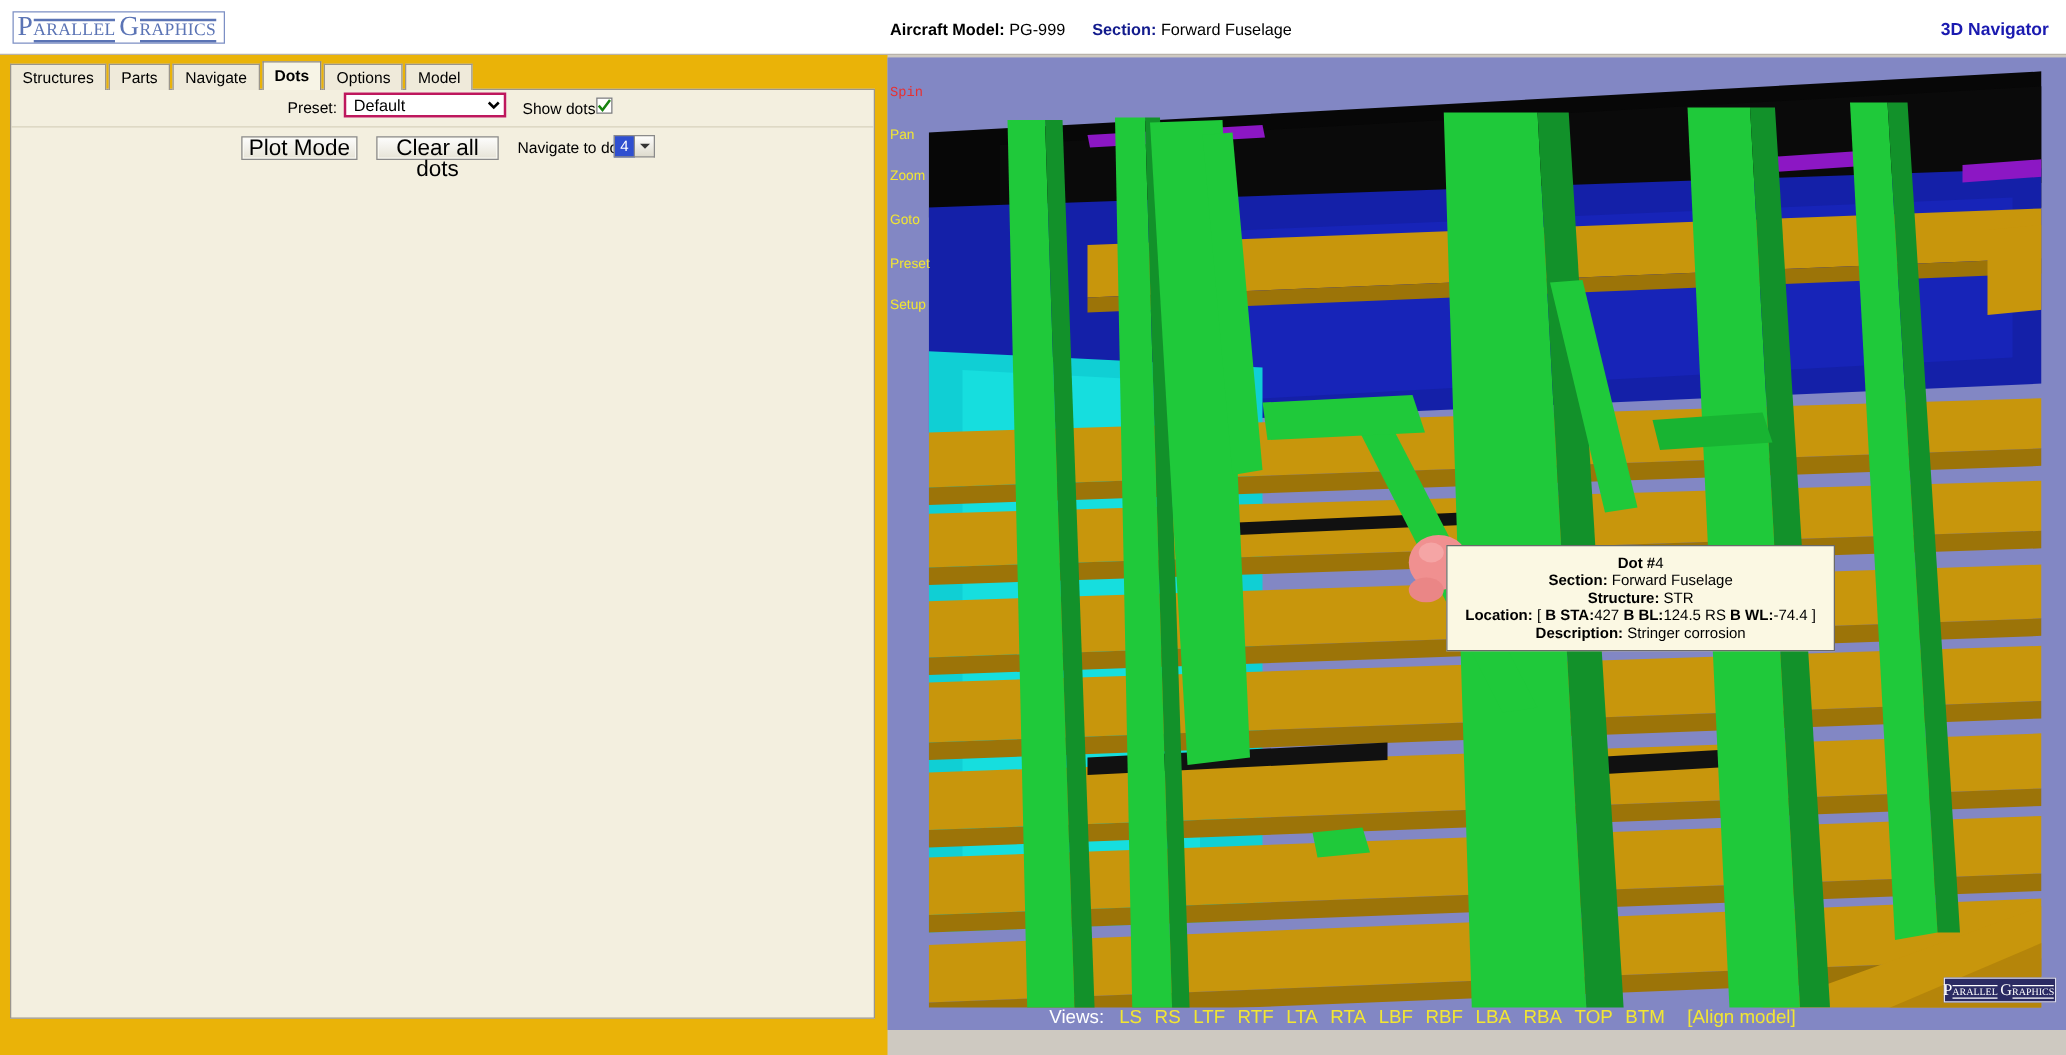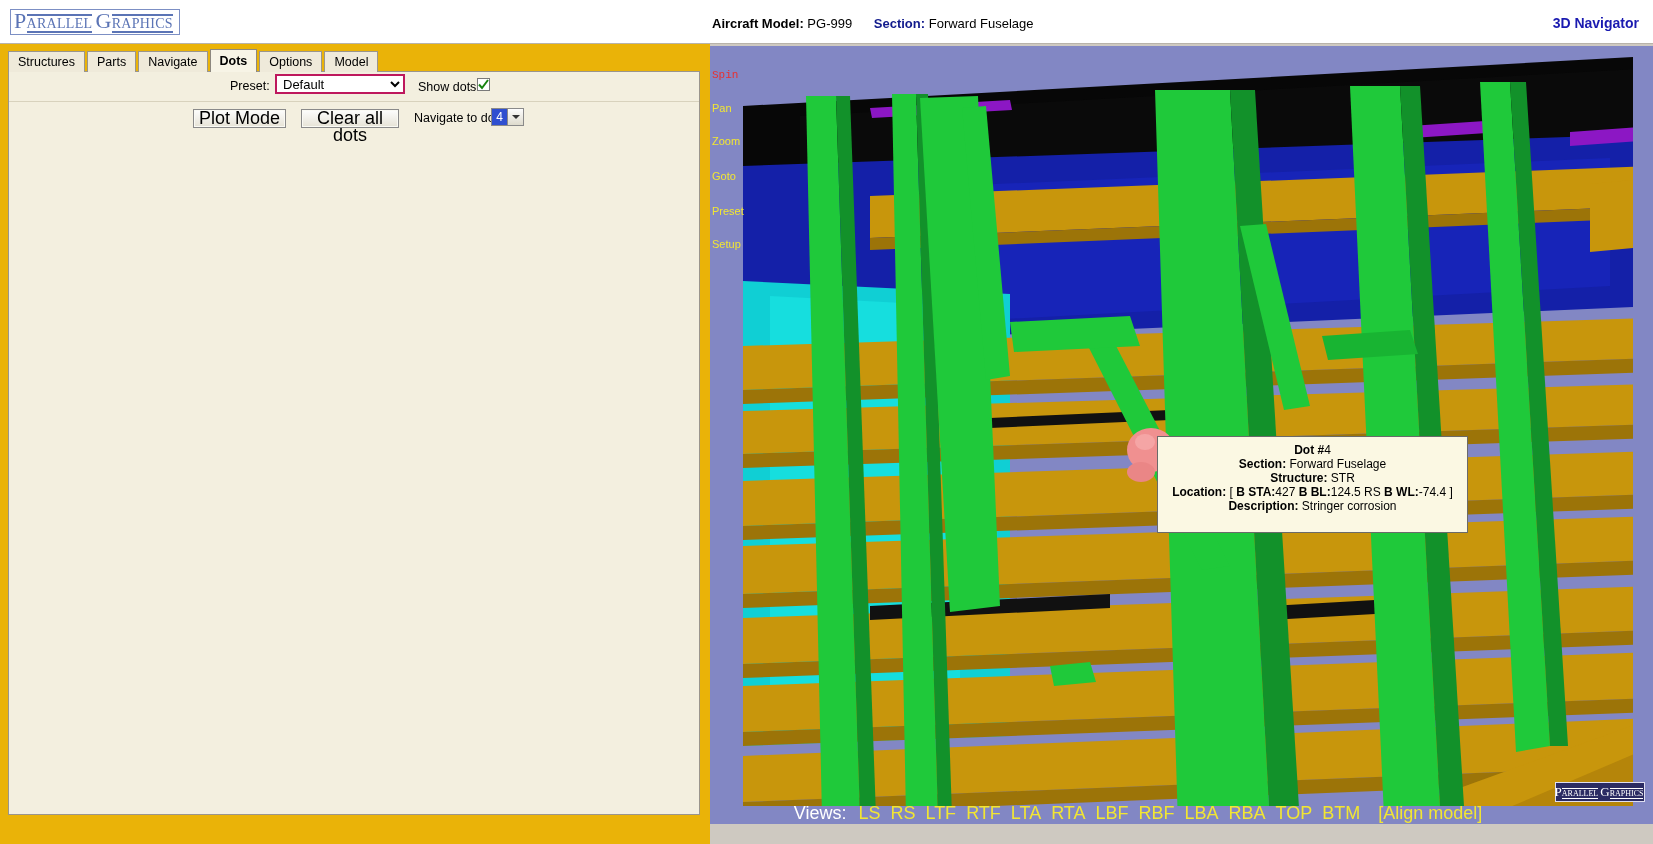--- a/index.html
+++ b/index.html
@@ -176,35 +176,35 @@
 
   .model { position: absolute; left: 0; top: 0; width: 943px; height: 778px; }
   .model svg { display: block; }
 
   .tooltip {
     position: absolute;
     left: 447px; top: 390px;
     width: 311px;
     background: #fbf8e3;
     border: 1px solid #6a6a6a;
-    padding: 6px 8px 19px 8px;
+    padding: 6px 8px 7px 8px;
     font-size: 12px;
     color: #000;
     text-align: center;
     line-height: 14px;
     z-index: 8;
   }
   .tooltip b { font-weight: bold; }
   .tooltip .ln { white-space: nowrap; }
 
   .views-bar {
     position: absolute; left: 0; bottom: 2px;
     width: 856px; height: 18px;
     display: flex; align-items: center; justify-content: center;
-    font-size: 18px;
+    font-size: 15px;
     z-index: 7;
   }
   .views-label { color: #ffffff; margin-right: 12px; }
   .view-btn { color: #f2e632; margin-right: 10px; cursor: pointer; }
   .view-btn.align { margin-left: 8px; margin-right: 0; }
 
   .watermark {
     position: absolute; right: 8px; bottom: 22px;
     width: 90px; height: 20px;
     background: #2b2b63;

